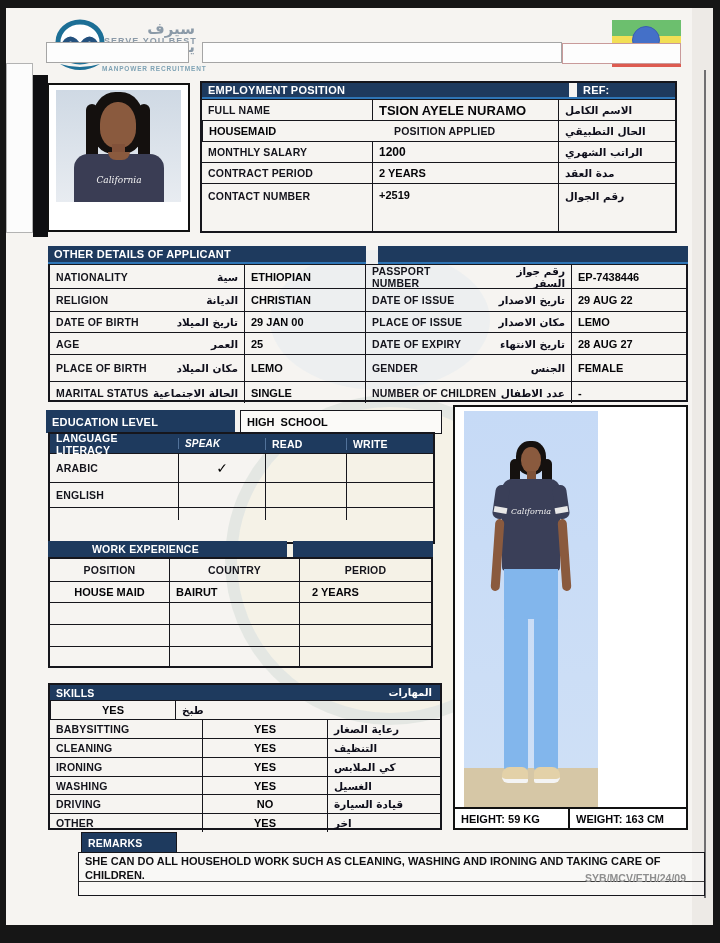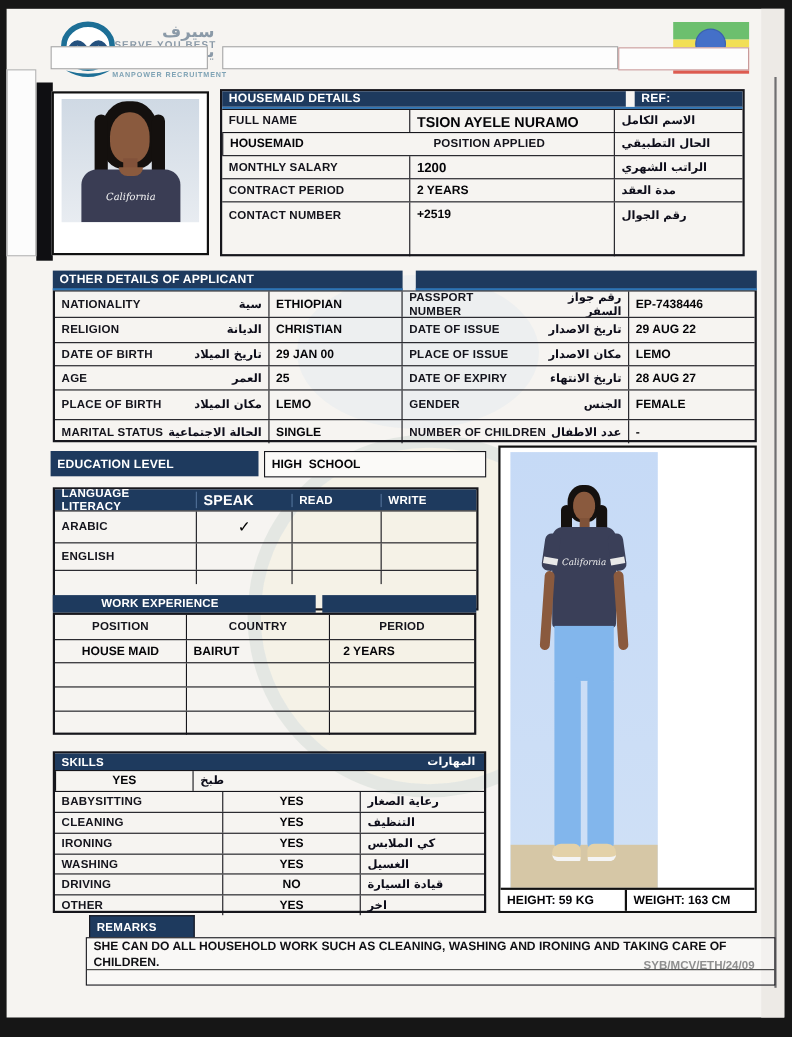--- a/index.html
+++ b/index.html
@@ -70,21 +70,21 @@
       <div style="position:absolute;left:44px;top:12px;width:36px;height:46px;background:#8a5a3e;border-radius:48% 48% 42% 42%;"></div>
       <div style="position:absolute;left:56px;top:54px;width:13px;height:14px;background:#82523a;"></div>
       <div style="position:absolute;left:18px;top:64px;width:90px;height:48px;background:#3a3d54;border-radius:14px 14px 0 0;"></div>
       <div style="position:absolute;left:52px;top:62px;width:22px;height:8px;background:#8a5a3e;border-radius:0 0 10px 10px;"></div>
       <div style="position:absolute;left:30px;top:84px;width:66px;height:12px;color:#f2f2f2;font-size:9px;font-family:'DejaVu Serif',serif;font-style:italic;text-align:center;line-height:12px;">California</div>
     </div>
   </div>
 
   <div class="abs tbl" style="left:200px;top:81px;width:477px;height:152px;">
     <div class="row first blueline" style="height:16px;">
-      <div class="navy" style="width:355px;height:100%;">HOUSEMAID DETAILS</div>
+      <div class="navy" style="width:355px;height:100%;">EMPLOYMENT POSITION</div>
       <div style="width:8px;background:#f6f4f1;"></div>
       <div class="navy" style="flex:1;height:100%;">REF:</div>
     </div>
     <div class="row" style="height:21px;">
       <div class="cell lbl" style="width:170px;">FULL NAME</div>
       <div class="cell val bl" style="width:186px;font-size:13px;">TSION AYELE NURAMO</div>
       <div class="cell ar bl rt" style="flex:1;">الاسم الكامل</div>
     </div>
     <div class="row" style="height:21px;">
       <div class="cell val bl" style="width:186px;">HOUSEMAID</div>
@@ -185,24 +185,24 @@
         <span class="lbl">NUMBER OF CHILDREN</span>
         <span class="ar">عدد الاطفال</span>
       </div>
       <div class="cell val bl" style="flex:1;">-</div>
     </div>
   </div>
 
   <div class="abs navy" style="left:46px;top:410px;width:189px;height:23px;">EDUCATION LEVEL</div>
   <div class="abs cell val" style="left:240px;top:410px;width:202px;height:24px;border:1.6px solid #16161c;background:#fbfaf8;white-space:pre;">HIGH  SCHOOL</div>
 
-  <div class="abs tbl" style="left:48px;top:443px;width:387px;height:112px;">
+  <div class="abs tbl" style="left:48px;top:432px;width:387px;height:112px;">
     <div class="row first navy" style="height:19px;padding:0;background:#1e3a5e;">
       <div class="cell" style="width:128px;font-size:10.5px;">LANGUAGE LITERACY</div>
-      <div class="cell bl" style="width:87px;font-size:13px;border-left-color:#52729a;">SPEAK</div>
+      <div class="cell bl" style="width:87px;font-size:10px;border-left-color:#52729a;font-style:italic;">SPEAK</div>
       <div class="cell bl" style="width:81px;font-size:10.5px;border-left-color:#52729a;">READ</div>
       <div class="cell bl" style="flex:1;font-size:10.5px;border-left-color:#52729a;">WRITE</div>
     </div>
     <div class="row" style="height:29px;">
       <div class="cell lbl" style="width:128px;">ARABIC</div>
       <div class="cell bl ctr" style="width:87px;font-size:14px;">✓</div>
       <div class="cell bl" style="width:81px;"></div>
       <div class="cell bl" style="flex:1;"></div>
     </div>
     <div class="row" style="height:25px;">

